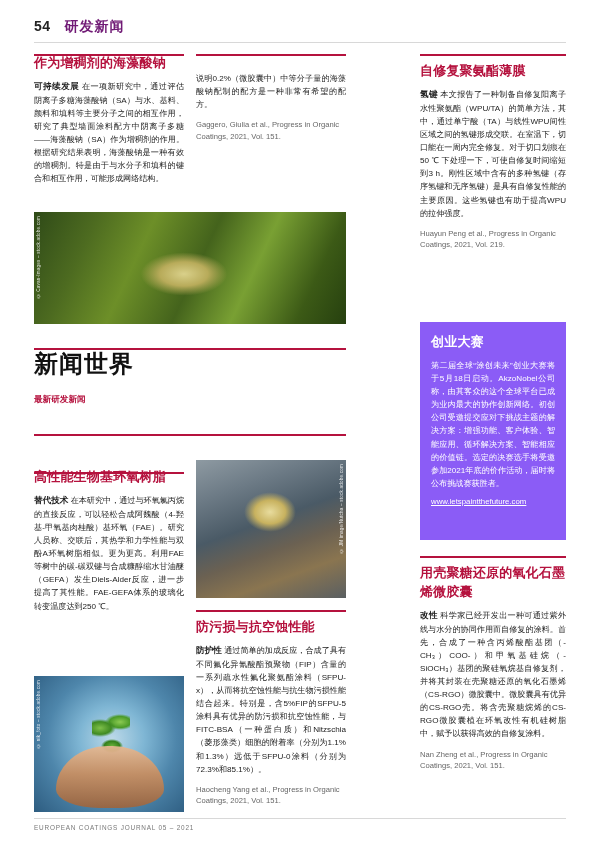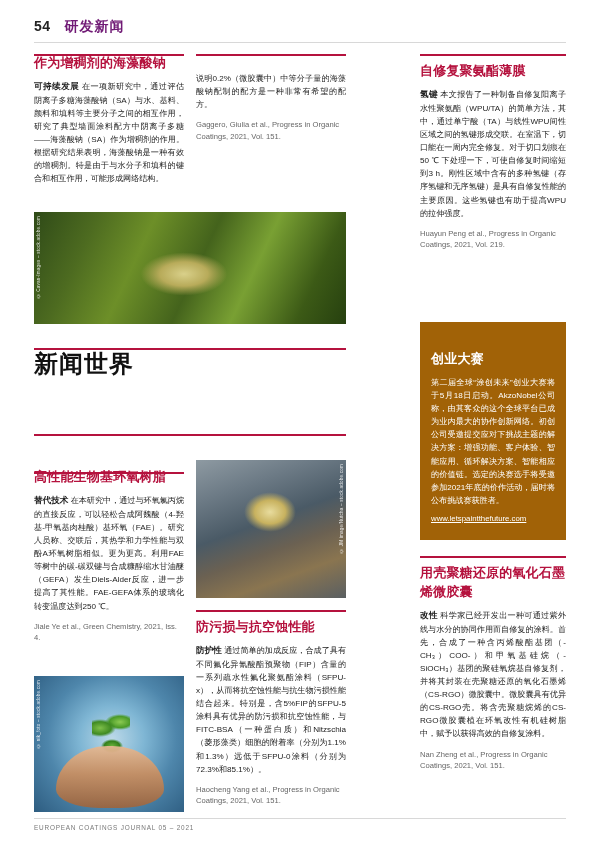--- a/index.html
+++ b/index.html
@@ -175,23 +175,23 @@
     position: absolute; left: 34px; top: 434px; width: 312px; height: 2px; background: #b5123e;
   }
 
   
   .box {
     position: absolute;
     box-sizing: border-box;
   }
   #box-contest {
     left: 420px; top: 322px; width: 146px; height: 218px;
-    background: #a16207;
+    background: #8b5cf6;
     color: #ffffff;
-    padding: 28px 11px;
+    padding: 11px 11px;
   }
   #box-contest .art-title { color: #ffffff; }
   #box-contest .body-text { color: #ffffff; }
   #box-contest .link {
     margin-top: 9px;
     font-size: 7.8px;
     color: #ffffff;
     text-decoration: underline;
     word-break: break-all;
   }
@@ -248,30 +248,30 @@
     <div class="credit">Gaggero, Giulia et al., Progress in Organic Coatings, 2021, Vol. 151.</div>
   </div>
 
   <div class="photo" id="photo-seaweed">
     <span class="vcredit" style="left:2px; top:4px;">© Cavan-Images – stock.adobe.com</span>
   </div>
 
   <div class="band-rule-top"></div>
   <div class="news-world">
     <h2>新闻世界</h2>
+    <div class="sub">最新研发新闻</div>
   </div>
   <div class="band-rule-bottom"></div>
 
   <div id="rule-col1b"></div>
   <div id="rule-col2b"></div>
 
   <div class="col col1" style="top:468px;">
     <div class="art-title">高性能生物基环氧树脂</div>
     <p class="body-text"><span class="lead">替代技术</span> <span>在本研究中，通过与环氧氯丙烷的直接反应，可以轻松合成阿魏酸（4-羟基-甲氧基肉桂酸）基环氧（FAE）。研究人员称、交联后，其热学和力学性能与双酚A环氧树脂相似。更为更高。利用FAE等树中的碳-碳双键与合成糠醇缩水甘油醚（GEFA）发生Diels-Alder反应，进一步提高了其性能。FAE-GEFA体系的玻璃化转变温度达到250 ℃。</span></p>
-    <div class="credit">Jiale Ye et al., Green Chemistry, 2021, Iss. 4.</div>
   </div>
 
   <div class="photo" id="photo-hands">
     <div class="sprout"></div>
     <div class="palm"></div>
     <span class="vcredit" style="left:2px; top:4px;">© nik_foto – stock.adobe.com</span>
   </div>
 
   <div class="photo" id="photo-rust">
     <span class="vcredit" style="right:2px; top:4px;">© JM image/Nutcha – stock.adobe.com</span>

